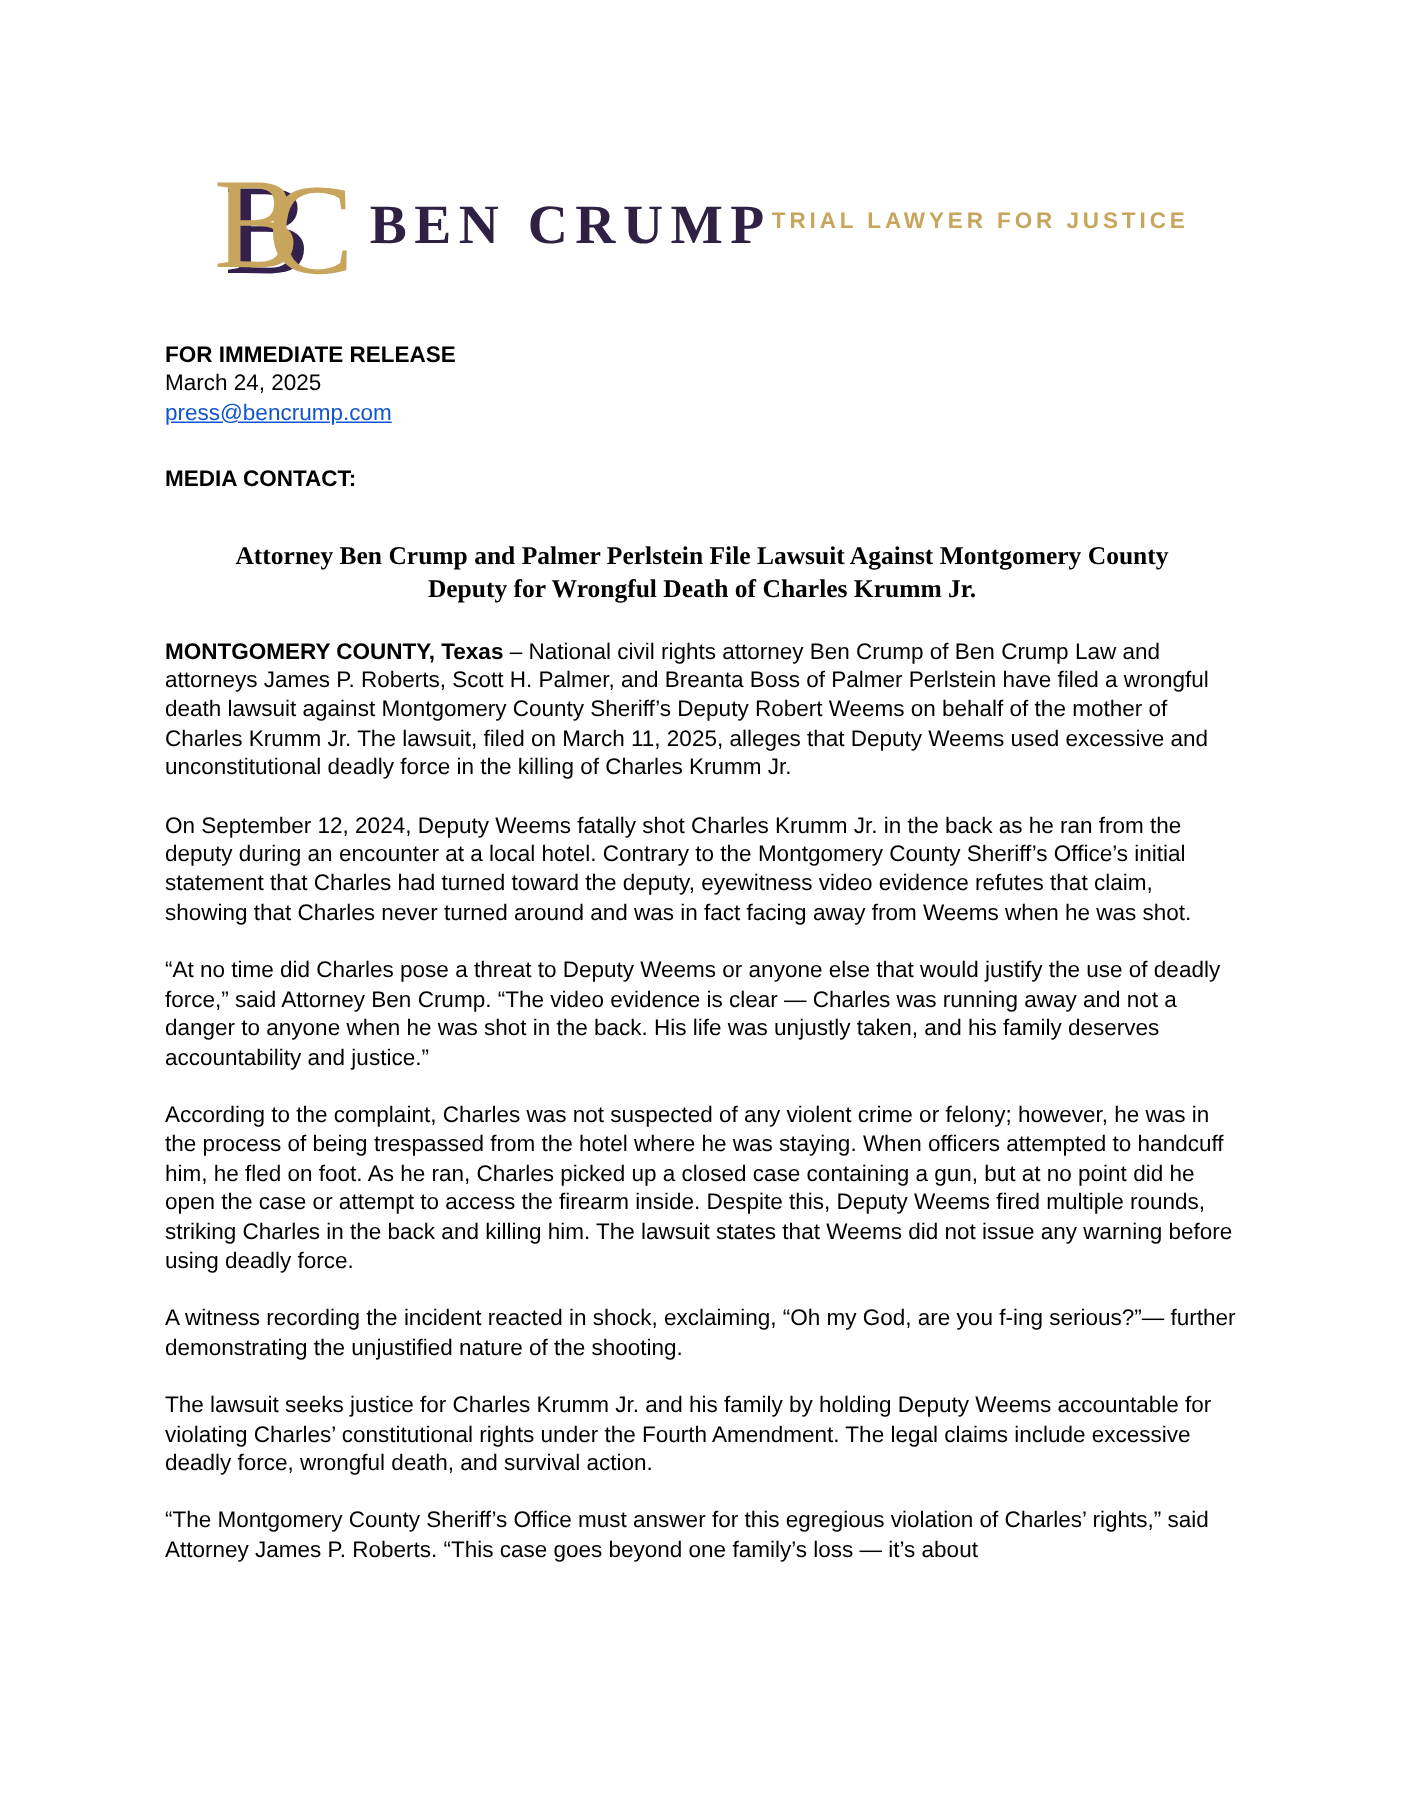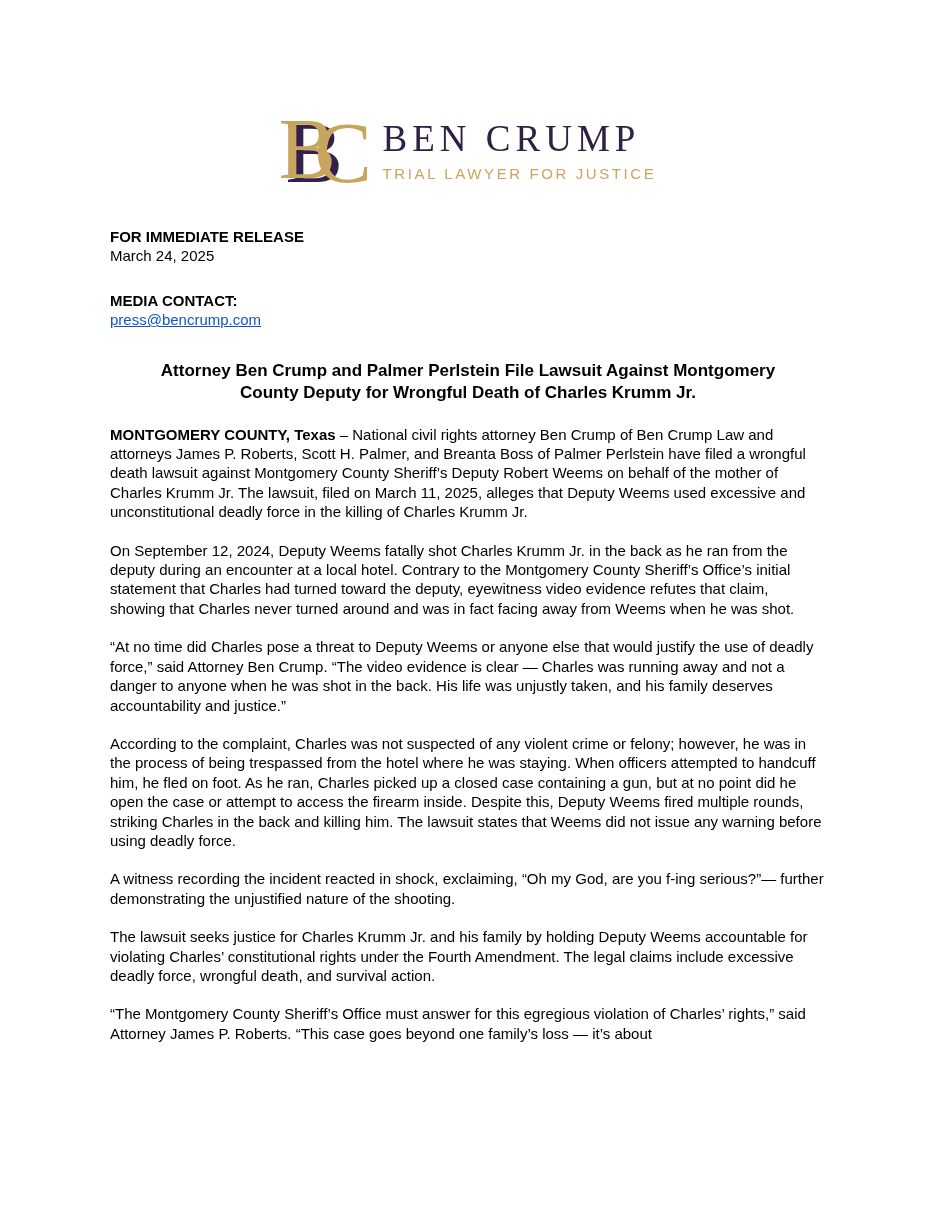--- a/index.html
+++ b/index.html
@@ -39,21 +39,21 @@
   .mono-b {
     position:absolute; left:0; top:0;
     font-size:86px; line-height:86px;
     color:#c8a55c;
   }
   .mono-c {
     position:absolute; left:36px; top:4px;
     font-size:86px; line-height:86px;
     color:#c8a55c;
   }
-  .logo-text { display:flex; flex-direction:column; }
+  .logo-text { display:flex; flex-direction:row;font-weight:bold; }
   .logo-name {
     font-family:"Liberation Serif", serif;
     font-size:37px;
     line-height:38px;
     letter-spacing:5px;
     color:#2f2144;
     white-space:nowrap;
   }
   .logo-tagline {
     font-family:"Liberation Sans", sans-serif;
@@ -77,20 +77,21 @@
     text-decoration:underline;
     cursor:pointer;
   }
   h1.headline {
     font-size:17px;
     line-height:22px;
     font-weight:bold;
     text-align:center;
     max-width:656px;
     margin:30px auto 21px auto;
+    font-family:Liberation Serif, serif;
   }
   .para { margin:0 0 19px 0; }
   .para:last-child { margin-bottom:0; }
 </style>
 </head>
 <body>
 
 <div class="page">
 
   <div class="logo">
@@ -103,22 +104,22 @@
       <div class="logo-name">BEN CRUMP</div>
       <div class="logo-tagline">TRIAL LAWYER FOR JUSTICE</div>
     </div>
   </div>
 
   <div class="content">
 
     <p class="line bold">FOR IMMEDIATE RELEASE</p>
     <p class="line">March 24, 2025</p>
 
+    <p class="line"><a class="email" href="#">press@bencrump.com</a></p>
     <p class="line bold gap-top">MEDIA CONTACT:</p>
-    <p class="line"><a class="email" href="#">press@bencrump.com</a></p>
 
     <h1 class="headline">Attorney Ben Crump and Palmer Perlstein File Lawsuit Against Montgomery County Deputy for Wrongful Death of Charles Krumm Jr.</h1>
 
     <p class="para"><span class="bold">MONTGOMERY COUNTY, Texas</span><span> – National civil rights attorney Ben Crump of Ben Crump Law and attorneys James P. Roberts, Scott H. Palmer, and Breanta Boss of Palmer Perlstein have filed a wrongful death lawsuit against Montgomery County Sheriff’s Deputy Robert Weems on behalf of the mother of Charles Krumm Jr. The lawsuit, filed on March 11, 2025, alleges that Deputy Weems used excessive and unconstitutional deadly force in the killing of Charles Krumm Jr.</span></p>
 
     <p class="para">On September 12, 2024, Deputy Weems fatally shot Charles Krumm Jr. in the back as he ran from the deputy during an encounter at a local hotel. Contrary to the Montgomery County Sheriff’s Office’s initial statement that Charles had turned toward the deputy, eyewitness video evidence refutes that claim, showing that Charles never turned around and was in fact facing away from Weems when he was shot.</p>
 
     <p class="para">“At no time did Charles pose a threat to Deputy Weems or anyone else that would justify the use of deadly force,” said Attorney Ben Crump. “The video evidence is clear — Charles was running away and not a danger to anyone when he was shot in the back. His life was unjustly taken, and his family deserves accountability and justice.”</p>
 
     <p class="para">According to the complaint, Charles was not suspected of any violent crime or felony; however, he was in the process of being trespassed from the hotel where he was staying. When officers attempted to handcuff him, he fled on foot. As he ran, Charles picked up a closed case containing a gun, but at no point did he open the case or attempt to access the firearm inside. Despite this, Deputy Weems fired multiple rounds, striking Charles in the back and killing him. The lawsuit states that Weems did not issue any warning before using deadly force.</p>

